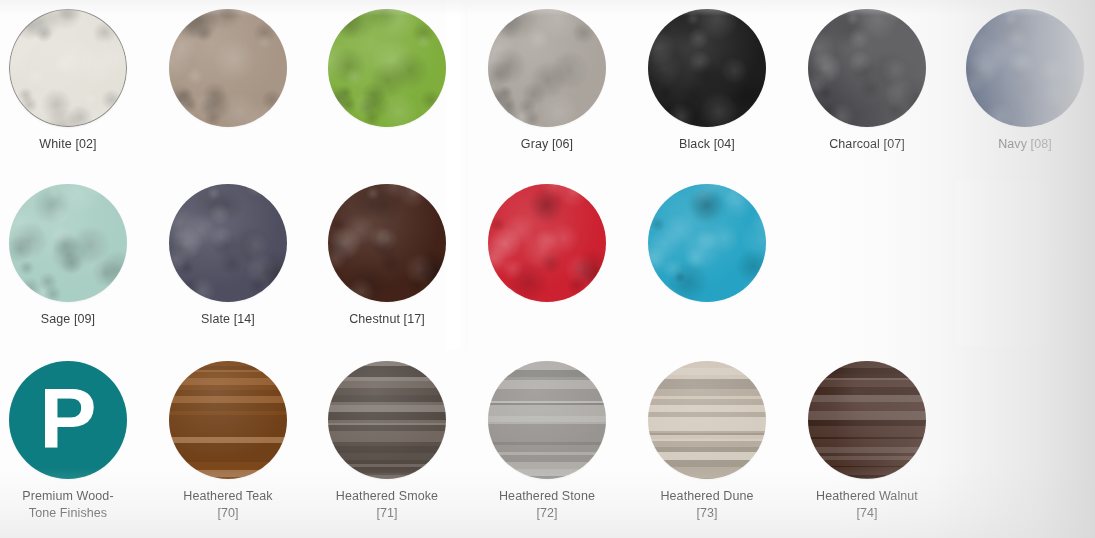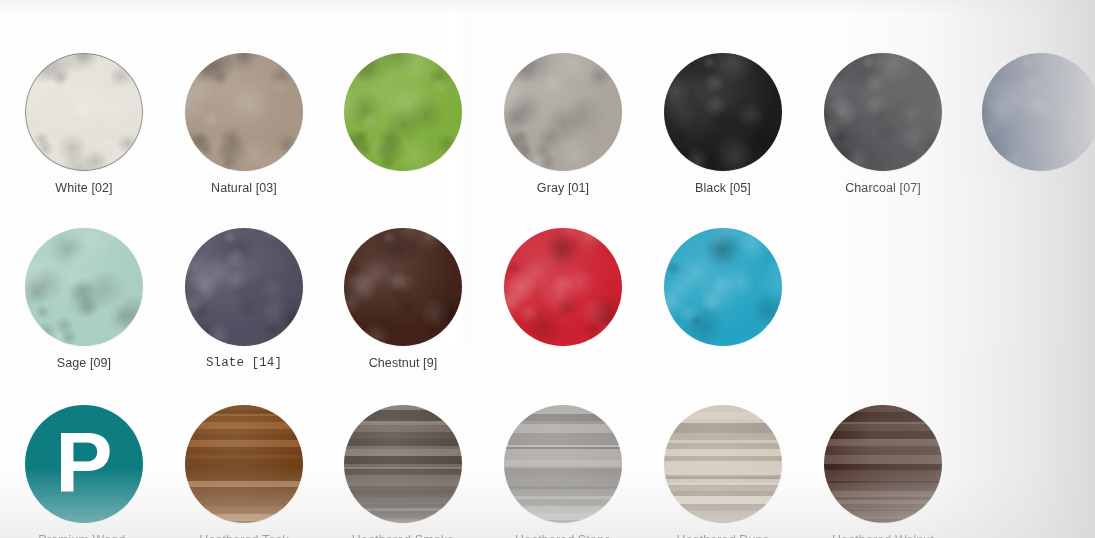--- a/index.html
+++ b/index.html
@@ -60,23 +60,22 @@
     position: absolute;
     left: 446px; top: 0;
     width: 22px; height: 350px;
     background: linear-gradient(to right, #ffffff 0%, #ffffff 55%, #fbfbfb 100%);
     pointer-events: none;
   }
 
   
   .swatch-row {
     position: absolute;
-    left: 16px;
+    left: 0;
     width: 1011px;
-    margin-top: 44px;
   }
   #row-1 { top: 0px;   height: 175px; }
   #row-2 { top: 175px; height: 175px; padding-left: 28px; }
   #row-3 { top: 352px; height: 186px; }
 
   .swatch {
     position: absolute;
     top: 0;
     width: 160px;
     text-align: center;
@@ -139,54 +138,53 @@
 
   <div id="page-seam"></div>
 
   <div class="swatch-row" id="row-1">
       <div class="swatch" style="left: -12px;">
         <div class="swatch-disc outlined" style="background: radial-gradient(12px at 47% 46%, rgba(255, 255, 255, 0.13) 0%, rgba(0, 0, 0, 0) 100%), radial-gradient(22px at 77% 47%, rgba(255, 255, 255, 0.13) 0%, rgba(0, 0, 0, 0) 100%), radial-gradient(13px at 60% 92%, rgba(0, 0, 0, 0.15) 0%, rgba(0, 0, 0, 0) 100%), radial-gradient(17px at 93% 40%, rgba(255, 255, 255, 0.13) 0%, rgba(0, 0, 0, 0) 100%), radial-gradient(19px at 45% 100%, rgba(0, 0, 0, 0.15) 0%, rgba(0, 0, 0, 0) 100%), radial-gradient(6px at 22% 27%, rgba(255, 255, 255, 0.13) 0%, rgba(0, 0, 0, 0) 100%), radial-gradient(7px at 69% 76%, rgba(255, 255, 255, 0.13) 0%, rgba(0, 0, 0, 0) 100%), radial-gradient(20px at 80% 97%, rgba(255, 255, 255, 0.13) 0%, rgba(0, 0, 0, 0) 100%), radial-gradient(18px at 28% 11%, rgba(0, 0, 0, 0.15) 0%, rgba(0, 0, 0, 0) 100%), radial-gradient(13px at 51% 0%, rgba(0, 0, 0, 0.15) 0%, rgba(0, 0, 0, 0) 100%), radial-gradient(8px at 14% 73%, rgba(0, 0, 0, 0.15) 0%, rgba(0, 0, 0, 0) 100%), radial-gradient(16px at 11% 31%, rgba(255, 255, 255, 0.13) 0%, rgba(0, 0, 0, 0) 100%), radial-gradient(9px at 30% 21%, rgba(0, 0, 0, 0.15) 0%, rgba(0, 0, 0, 0) 100%), radial-gradient(15px at 12% 93%, rgba(255, 255, 255, 0.13) 0%, rgba(0, 0, 0, 0) 100%), radial-gradient(8px at 81% 27%, rgba(255, 255, 255, 0.13) 0%, rgba(0, 0, 0, 0) 100%), radial-gradient(22px at 55% 43%, rgba(255, 255, 255, 0.13) 0%, rgba(0, 0, 0, 0) 100%), radial-gradient(16px at 40% 81%, rgba(0, 0, 0, 0.15) 0%, rgba(0, 0, 0, 0) 100%), radial-gradient(11px at 87% 77%, rgba(0, 0, 0, 0.15) 0%, rgba(0, 0, 0, 0) 100%), radial-gradient(19px at 47% 2%, rgba(0, 0, 0, 0.15) 0%, rgba(0, 0, 0, 0) 100%), radial-gradient(9px at 22% 57%, rgba(255, 255, 255, 0.13) 0%, rgba(0, 0, 0, 0) 100%), radial-gradient(13px at 31% 82%, rgba(255, 255, 255, 0.13) 0%, rgba(0, 0, 0, 0) 100%), radial-gradient(15px at 17% 14%, rgba(0, 0, 0, 0.15) 0%, rgba(0, 0, 0, 0) 100%), radial-gradient(9px at 17% 81%, rgba(0, 0, 0, 0.15) 0%, rgba(0, 0, 0, 0) 100%), radial-gradient(14px at 8% 82%, rgba(255, 255, 255, 0.13) 0%, rgba(0, 0, 0, 0) 100%), radial-gradient(12px at 81% 20%, rgba(0, 0, 0, 0.15) 0%, rgba(0, 0, 0, 0) 100%), radial-gradient(20px at 2% 44%, rgba(255, 255, 255, 0.13) 0%, rgba(0, 0, 0, 0) 100%), radial-gradient(circle at 36% 30%, rgba(255, 255, 255, 0.14) 0%, rgba(0, 0, 0, 0) 62%), linear-gradient(rgb(228, 225, 217), rgb(228, 225, 217));"></div>
         <div class="swatch-label">White [02]</div>
       </div>
       <div class="swatch" style="left: 148px;">
         <div class="swatch-disc" style="background: radial-gradient(20px at 80% 97%, rgba(255, 255, 255, 0.13) 0%, rgba(0, 0, 0, 0) 100%), radial-gradient(18px at 28% 11%, rgba(0, 0, 0, 0.15) 0%, rgba(0, 0, 0, 0) 100%), radial-gradient(13px at 51% 0%, rgba(0, 0, 0, 0.15) 0%, rgba(0, 0, 0, 0) 100%), radial-gradient(8px at 14% 73%, rgba(0, 0, 0, 0.15) 0%, rgba(0, 0, 0, 0) 100%), radial-gradient(16px at 11% 31%, rgba(255, 255, 255, 0.13) 0%, rgba(0, 0, 0, 0) 100%), radial-gradient(9px at 30% 21%, rgba(0, 0, 0, 0.15) 0%, rgba(0, 0, 0, 0) 100%), radial-gradient(15px at 12% 93%, rgba(255, 255, 255, 0.13) 0%, rgba(0, 0, 0, 0) 100%), radial-gradient(8px at 81% 27%, rgba(255, 255, 255, 0.13) 0%, rgba(0, 0, 0, 0) 100%), radial-gradient(22px at 55% 43%, rgba(255, 255, 255, 0.13) 0%, rgba(0, 0, 0, 0) 100%), radial-gradient(16px at 40% 81%, rgba(0, 0, 0, 0.15) 0%, rgba(0, 0, 0, 0) 100%), radial-gradient(11px at 87% 77%, rgba(0, 0, 0, 0.15) 0%, rgba(0, 0, 0, 0) 100%), radial-gradient(19px at 47% 2%, rgba(0, 0, 0, 0.15) 0%, rgba(0, 0, 0, 0) 100%), radial-gradient(9px at 22% 57%, rgba(255, 255, 255, 0.13) 0%, rgba(0, 0, 0, 0) 100%), radial-gradient(13px at 31% 82%, rgba(255, 255, 255, 0.13) 0%, rgba(0, 0, 0, 0) 100%), radial-gradient(15px at 17% 14%, rgba(0, 0, 0, 0.15) 0%, rgba(0, 0, 0, 0) 100%), radial-gradient(9px at 17% 81%, rgba(0, 0, 0, 0.15) 0%, rgba(0, 0, 0, 0) 100%), radial-gradient(14px at 8% 82%, rgba(255, 255, 255, 0.13) 0%, rgba(0, 0, 0, 0) 100%), radial-gradient(12px at 81% 20%, rgba(0, 0, 0, 0.15) 0%, rgba(0, 0, 0, 0) 100%), radial-gradient(20px at 2% 44%, rgba(255, 255, 255, 0.13) 0%, rgba(0, 0, 0, 0) 100%), radial-gradient(16px at 9% 77%, rgba(0, 0, 0, 0.15) 0%, rgba(0, 0, 0, 0) 100%), radial-gradient(10px at 8% 77%, rgba(0, 0, 0, 0.15) 0%, rgba(0, 0, 0, 0) 100%), radial-gradient(20px at 60% 87%, rgba(255, 255, 255, 0.13) 0%, rgba(0, 0, 0, 0) 100%), radial-gradient(22px at 24% 8%, rgba(0, 0, 0, 0.15) 0%, rgba(0, 0, 0, 0) 100%), radial-gradient(13px at 39% 72%, rgba(0, 0, 0, 0.15) 0%, rgba(0, 0, 0, 0) 100%), radial-gradient(10px at 33% 83%, rgba(0, 0, 0, 0.15) 0%, rgba(0, 0, 0, 0) 100%), radial-gradient(9px at 37% 93%, rgba(0, 0, 0, 0.15) 0%, rgba(0, 0, 0, 0) 100%), radial-gradient(circle at 36% 30%, rgba(255, 255, 255, 0.14) 0%, rgba(0, 0, 0, 0) 62%), linear-gradient(rgb(167, 149, 133), rgb(167, 149, 133));"></div>
-        <div class="swatch-label">Natural [03]</div>
       </div>
       <div class="swatch" style="left: 307px;">
         <div class="swatch-disc" style="background: radial-gradient(8px at 81% 27%, rgba(255, 255, 255, 0.13) 0%, rgba(0, 0, 0, 0) 100%), radial-gradient(22px at 55% 43%, rgba(255, 255, 255, 0.13) 0%, rgba(0, 0, 0, 0) 100%), radial-gradient(16px at 40% 81%, rgba(0, 0, 0, 0.15) 0%, rgba(0, 0, 0, 0) 100%), radial-gradient(11px at 87% 77%, rgba(0, 0, 0, 0.15) 0%, rgba(0, 0, 0, 0) 100%), radial-gradient(19px at 47% 2%, rgba(0, 0, 0, 0.15) 0%, rgba(0, 0, 0, 0) 100%), radial-gradient(9px at 22% 57%, rgba(255, 255, 255, 0.13) 0%, rgba(0, 0, 0, 0) 100%), radial-gradient(13px at 31% 82%, rgba(255, 255, 255, 0.13) 0%, rgba(0, 0, 0, 0) 100%), radial-gradient(15px at 17% 14%, rgba(0, 0, 0, 0.15) 0%, rgba(0, 0, 0, 0) 100%), radial-gradient(9px at 17% 81%, rgba(0, 0, 0, 0.15) 0%, rgba(0, 0, 0, 0) 100%), radial-gradient(14px at 8% 82%, rgba(255, 255, 255, 0.13) 0%, rgba(0, 0, 0, 0) 100%), radial-gradient(12px at 81% 20%, rgba(0, 0, 0, 0.15) 0%, rgba(0, 0, 0, 0) 100%), radial-gradient(20px at 2% 44%, rgba(255, 255, 255, 0.13) 0%, rgba(0, 0, 0, 0) 100%), radial-gradient(16px at 9% 77%, rgba(0, 0, 0, 0.15) 0%, rgba(0, 0, 0, 0) 100%), radial-gradient(10px at 8% 77%, rgba(0, 0, 0, 0.15) 0%, rgba(0, 0, 0, 0) 100%), radial-gradient(20px at 60% 87%, rgba(255, 255, 255, 0.13) 0%, rgba(0, 0, 0, 0) 100%), radial-gradient(22px at 24% 8%, rgba(0, 0, 0, 0.15) 0%, rgba(0, 0, 0, 0) 100%), radial-gradient(13px at 39% 72%, rgba(0, 0, 0, 0.15) 0%, rgba(0, 0, 0, 0) 100%), radial-gradient(10px at 33% 83%, rgba(0, 0, 0, 0.15) 0%, rgba(0, 0, 0, 0) 100%), radial-gradient(9px at 37% 93%, rgba(0, 0, 0, 0.15) 0%, rgba(0, 0, 0, 0) 100%), radial-gradient(19px at 51% 60%, rgba(0, 0, 0, 0.15) 0%, rgba(0, 0, 0, 0) 100%), radial-gradient(19px at 17% 48%, rgba(0, 0, 0, 0.15) 0%, rgba(0, 0, 0, 0) 100%), radial-gradient(15px at 3% 91%, rgba(0, 0, 0, 0.15) 0%, rgba(0, 0, 0, 0) 100%), radial-gradient(10px at 19% 2%, rgba(255, 255, 255, 0.13) 0%, rgba(0, 0, 0, 0) 100%), radial-gradient(22px at 59% 8%, rgba(255, 255, 255, 0.13) 0%, rgba(0, 0, 0, 0) 100%), radial-gradient(8px at 15% 71%, rgba(0, 0, 0, 0.15) 0%, rgba(0, 0, 0, 0) 100%), radial-gradient(20px at 69% 52%, rgba(0, 0, 0, 0.15) 0%, rgba(0, 0, 0, 0) 100%), radial-gradient(circle at 36% 30%, rgba(255, 255, 255, 0.14) 0%, rgba(0, 0, 0, 0) 62%), linear-gradient(rgb(127, 174, 61), rgb(127, 174, 61));"></div>
       </div>
       <div class="swatch" style="left: 467px;">
         <div class="swatch-disc" style="background: radial-gradient(15px at 17% 14%, rgba(0, 0, 0, 0.15) 0%, rgba(0, 0, 0, 0) 100%), radial-gradient(9px at 17% 81%, rgba(0, 0, 0, 0.15) 0%, rgba(0, 0, 0, 0) 100%), radial-gradient(14px at 8% 82%, rgba(255, 255, 255, 0.13) 0%, rgba(0, 0, 0, 0) 100%), radial-gradient(12px at 81% 20%, rgba(0, 0, 0, 0.15) 0%, rgba(0, 0, 0, 0) 100%), radial-gradient(20px at 2% 44%, rgba(255, 255, 255, 0.13) 0%, rgba(0, 0, 0, 0) 100%), radial-gradient(16px at 9% 77%, rgba(0, 0, 0, 0.15) 0%, rgba(0, 0, 0, 0) 100%), radial-gradient(10px at 8% 77%, rgba(0, 0, 0, 0.15) 0%, rgba(0, 0, 0, 0) 100%), radial-gradient(20px at 60% 87%, rgba(255, 255, 255, 0.13) 0%, rgba(0, 0, 0, 0) 100%), radial-gradient(22px at 24% 8%, rgba(0, 0, 0, 0.15) 0%, rgba(0, 0, 0, 0) 100%), radial-gradient(13px at 39% 72%, rgba(0, 0, 0, 0.15) 0%, rgba(0, 0, 0, 0) 100%), radial-gradient(10px at 33% 83%, rgba(0, 0, 0, 0.15) 0%, rgba(0, 0, 0, 0) 100%), radial-gradient(9px at 37% 93%, rgba(0, 0, 0, 0.15) 0%, rgba(0, 0, 0, 0) 100%), radial-gradient(19px at 51% 60%, rgba(0, 0, 0, 0.15) 0%, rgba(0, 0, 0, 0) 100%), radial-gradient(19px at 17% 48%, rgba(0, 0, 0, 0.15) 0%, rgba(0, 0, 0, 0) 100%), radial-gradient(15px at 3% 91%, rgba(0, 0, 0, 0.15) 0%, rgba(0, 0, 0, 0) 100%), radial-gradient(10px at 19% 2%, rgba(255, 255, 255, 0.13) 0%, rgba(0, 0, 0, 0) 100%), radial-gradient(22px at 59% 8%, rgba(255, 255, 255, 0.13) 0%, rgba(0, 0, 0, 0) 100%), radial-gradient(8px at 15% 71%, rgba(0, 0, 0, 0.15) 0%, rgba(0, 0, 0, 0) 100%), radial-gradient(20px at 69% 52%, rgba(0, 0, 0, 0.15) 0%, rgba(0, 0, 0, 0) 100%), radial-gradient(12px at 18% 89%, rgba(0, 0, 0, 0.15) 0%, rgba(0, 0, 0, 0) 100%), radial-gradient(16px at 4% 95%, rgba(255, 255, 255, 0.13) 0%, rgba(0, 0, 0, 0) 100%), radial-gradient(14px at 73% 52%, rgba(255, 255, 255, 0.13) 0%, rgba(0, 0, 0, 0) 100%), radial-gradient(11px at 43% 25%, rgba(255, 255, 255, 0.13) 0%, rgba(0, 0, 0, 0) 100%), radial-gradient(18px at 9% 33%, rgba(255, 255, 255, 0.13) 0%, rgba(0, 0, 0, 0) 100%), radial-gradient(14px at 28% 91%, rgba(255, 255, 255, 0.13) 0%, rgba(0, 0, 0, 0) 100%), radial-gradient(14px at 9% 55%, rgba(0, 0, 0, 0.15) 0%, rgba(0, 0, 0, 0) 100%), radial-gradient(circle at 36% 30%, rgba(255, 255, 255, 0.14) 0%, rgba(0, 0, 0, 0) 62%), linear-gradient(rgb(170, 164, 157), rgb(170, 164, 157));"></div>
-        <div class="swatch-label">Gray [01]</div>
+        <div class="swatch-label">Gray [06]</div>
       </div>
       <div class="swatch" style="left: 627px;">
         <div class="swatch-disc" style="background: radial-gradient(20px at 60% 87%, rgba(255, 255, 255, 0.13) 0%, rgba(0, 0, 0, 0) 100%), radial-gradient(22px at 24% 8%, rgba(0, 0, 0, 0.15) 0%, rgba(0, 0, 0, 0) 100%), radial-gradient(13px at 39% 72%, rgba(0, 0, 0, 0.15) 0%, rgba(0, 0, 0, 0) 100%), radial-gradient(10px at 33% 83%, rgba(0, 0, 0, 0.15) 0%, rgba(0, 0, 0, 0) 100%), radial-gradient(9px at 37% 93%, rgba(0, 0, 0, 0.15) 0%, rgba(0, 0, 0, 0) 100%), radial-gradient(19px at 51% 60%, rgba(0, 0, 0, 0.15) 0%, rgba(0, 0, 0, 0) 100%), radial-gradient(19px at 17% 48%, rgba(0, 0, 0, 0.15) 0%, rgba(0, 0, 0, 0) 100%), radial-gradient(15px at 3% 91%, rgba(0, 0, 0, 0.15) 0%, rgba(0, 0, 0, 0) 100%), radial-gradient(10px at 19% 2%, rgba(255, 255, 255, 0.13) 0%, rgba(0, 0, 0, 0) 100%), radial-gradient(22px at 59% 8%, rgba(255, 255, 255, 0.13) 0%, rgba(0, 0, 0, 0) 100%), radial-gradient(8px at 15% 71%, rgba(0, 0, 0, 0.15) 0%, rgba(0, 0, 0, 0) 100%), radial-gradient(20px at 69% 52%, rgba(0, 0, 0, 0.15) 0%, rgba(0, 0, 0, 0) 100%), radial-gradient(12px at 18% 89%, rgba(0, 0, 0, 0.15) 0%, rgba(0, 0, 0, 0) 100%), radial-gradient(16px at 4% 95%, rgba(255, 255, 255, 0.13) 0%, rgba(0, 0, 0, 0) 100%), radial-gradient(14px at 73% 52%, rgba(255, 255, 255, 0.13) 0%, rgba(0, 0, 0, 0) 100%), radial-gradient(11px at 43% 25%, rgba(255, 255, 255, 0.13) 0%, rgba(0, 0, 0, 0) 100%), radial-gradient(18px at 9% 33%, rgba(255, 255, 255, 0.13) 0%, rgba(0, 0, 0, 0) 100%), radial-gradient(14px at 28% 91%, rgba(255, 255, 255, 0.13) 0%, rgba(0, 0, 0, 0) 100%), radial-gradient(14px at 9% 55%, rgba(0, 0, 0, 0.15) 0%, rgba(0, 0, 0, 0) 100%), radial-gradient(7px at 38% 8%, rgba(255, 255, 255, 0.13) 0%, rgba(0, 0, 0, 0) 100%), radial-gradient(14px at 48% 52%, rgba(0, 0, 0, 0.15) 0%, rgba(0, 0, 0, 0) 100%), radial-gradient(19px at 36% 18%, rgba(0, 0, 0, 0.15) 0%, rgba(0, 0, 0, 0) 100%), radial-gradient(12px at 44% 45%, rgba(255, 255, 255, 0.13) 0%, rgba(0, 0, 0, 0) 100%), radial-gradient(20px at 93% 73%, rgba(0, 0, 0, 0.15) 0%, rgba(0, 0, 0, 0) 100%), radial-gradient(15px at 82% 75%, rgba(0, 0, 0, 0.15) 0%, rgba(0, 0, 0, 0) 100%), radial-gradient(18px at 14% 50%, rgba(255, 255, 255, 0.13) 0%, rgba(0, 0, 0, 0) 100%), radial-gradient(circle at 36% 30%, rgba(255, 255, 255, 0.14) 0%, rgba(0, 0, 0, 0) 62%), linear-gradient(rgb(29, 29, 30), rgb(29, 29, 30));"></div>
-        <div class="swatch-label">Black [05]</div>
+        <div class="swatch-label">Black [04]</div>
       </div>
       <div class="swatch" style="left: 787px;">
         <div class="swatch-disc" style="background: radial-gradient(15px at 3% 91%, rgba(0, 0, 0, 0.15) 0%, rgba(0, 0, 0, 0) 100%), radial-gradient(10px at 19% 2%, rgba(255, 255, 255, 0.13) 0%, rgba(0, 0, 0, 0) 100%), radial-gradient(22px at 59% 8%, rgba(255, 255, 255, 0.13) 0%, rgba(0, 0, 0, 0) 100%), radial-gradient(8px at 15% 71%, rgba(0, 0, 0, 0.15) 0%, rgba(0, 0, 0, 0) 100%), radial-gradient(20px at 69% 52%, rgba(0, 0, 0, 0.15) 0%, rgba(0, 0, 0, 0) 100%), radial-gradient(12px at 18% 89%, rgba(0, 0, 0, 0.15) 0%, rgba(0, 0, 0, 0) 100%), radial-gradient(16px at 4% 95%, rgba(255, 255, 255, 0.13) 0%, rgba(0, 0, 0, 0) 100%), radial-gradient(14px at 73% 52%, rgba(255, 255, 255, 0.13) 0%, rgba(0, 0, 0, 0) 100%), radial-gradient(11px at 43% 25%, rgba(255, 255, 255, 0.13) 0%, rgba(0, 0, 0, 0) 100%), radial-gradient(18px at 9% 33%, rgba(255, 255, 255, 0.13) 0%, rgba(0, 0, 0, 0) 100%), radial-gradient(14px at 28% 91%, rgba(255, 255, 255, 0.13) 0%, rgba(0, 0, 0, 0) 100%), radial-gradient(14px at 9% 55%, rgba(0, 0, 0, 0.15) 0%, rgba(0, 0, 0, 0) 100%), radial-gradient(7px at 38% 8%, rgba(255, 255, 255, 0.13) 0%, rgba(0, 0, 0, 0) 100%), radial-gradient(14px at 48% 52%, rgba(0, 0, 0, 0.15) 0%, rgba(0, 0, 0, 0) 100%), radial-gradient(19px at 36% 18%, rgba(0, 0, 0, 0.15) 0%, rgba(0, 0, 0, 0) 100%), radial-gradient(12px at 44% 45%, rgba(255, 255, 255, 0.13) 0%, rgba(0, 0, 0, 0) 100%), radial-gradient(20px at 93% 73%, rgba(0, 0, 0, 0.15) 0%, rgba(0, 0, 0, 0) 100%), radial-gradient(15px at 82% 75%, rgba(0, 0, 0, 0.15) 0%, rgba(0, 0, 0, 0) 100%), radial-gradient(18px at 14% 50%, rgba(255, 255, 255, 0.13) 0%, rgba(0, 0, 0, 0) 100%), radial-gradient(12px at 53% 67%, rgba(0, 0, 0, 0.15) 0%, rgba(0, 0, 0, 0) 100%), radial-gradient(11px at 74% 2%, rgba(255, 255, 255, 0.13) 0%, rgba(0, 0, 0, 0) 100%), radial-gradient(16px at 78% 72%, rgba(255, 255, 255, 0.13) 0%, rgba(0, 0, 0, 0) 100%), radial-gradient(10px at 75% 86%, rgba(0, 0, 0, 0.15) 0%, rgba(0, 0, 0, 0) 100%), radial-gradient(13px at 93% 80%, rgba(0, 0, 0, 0.15) 0%, rgba(0, 0, 0, 0) 100%), radial-gradient(16px at 15% 50%, rgba(255, 255, 255, 0.13) 0%, rgba(0, 0, 0, 0) 100%), radial-gradient(12px at 6% 63%, rgba(255, 255, 255, 0.13) 0%, rgba(0, 0, 0, 0) 100%), radial-gradient(circle at 36% 30%, rgba(255, 255, 255, 0.14) 0%, rgba(0, 0, 0, 0) 62%), linear-gradient(rgb(70, 70, 74), rgb(70, 70, 74));"></div>
         <div class="swatch-label">Charcoal [07]</div>
       </div>
       <div class="swatch" style="left: 945px;">
         <div class="swatch-disc" style="background: radial-gradient(14px at 73% 52%, rgba(255, 255, 255, 0.13) 0%, rgba(0, 0, 0, 0) 100%), radial-gradient(11px at 43% 25%, rgba(255, 255, 255, 0.13) 0%, rgba(0, 0, 0, 0) 100%), radial-gradient(18px at 9% 33%, rgba(255, 255, 255, 0.13) 0%, rgba(0, 0, 0, 0) 100%), radial-gradient(14px at 28% 91%, rgba(255, 255, 255, 0.13) 0%, rgba(0, 0, 0, 0) 100%), radial-gradient(14px at 9% 55%, rgba(0, 0, 0, 0.15) 0%, rgba(0, 0, 0, 0) 100%), radial-gradient(7px at 38% 8%, rgba(255, 255, 255, 0.13) 0%, rgba(0, 0, 0, 0) 100%), radial-gradient(14px at 48% 52%, rgba(0, 0, 0, 0.15) 0%, rgba(0, 0, 0, 0) 100%), radial-gradient(19px at 36% 18%, rgba(0, 0, 0, 0.15) 0%, rgba(0, 0, 0, 0) 100%), radial-gradient(12px at 44% 45%, rgba(255, 255, 255, 0.13) 0%, rgba(0, 0, 0, 0) 100%), radial-gradient(20px at 93% 73%, rgba(0, 0, 0, 0.15) 0%, rgba(0, 0, 0, 0) 100%), radial-gradient(15px at 82% 75%, rgba(0, 0, 0, 0.15) 0%, rgba(0, 0, 0, 0) 100%), radial-gradient(18px at 14% 50%, rgba(255, 255, 255, 0.13) 0%, rgba(0, 0, 0, 0) 100%), radial-gradient(12px at 53% 67%, rgba(0, 0, 0, 0.15) 0%, rgba(0, 0, 0, 0) 100%), radial-gradient(11px at 74% 2%, rgba(255, 255, 255, 0.13) 0%, rgba(0, 0, 0, 0) 100%), radial-gradient(16px at 78% 72%, rgba(255, 255, 255, 0.13) 0%, rgba(0, 0, 0, 0) 100%), radial-gradient(10px at 75% 86%, rgba(0, 0, 0, 0.15) 0%, rgba(0, 0, 0, 0) 100%), radial-gradient(13px at 93% 80%, rgba(0, 0, 0, 0.15) 0%, rgba(0, 0, 0, 0) 100%), radial-gradient(16px at 15% 50%, rgba(255, 255, 255, 0.13) 0%, rgba(0, 0, 0, 0) 100%), radial-gradient(12px at 6% 63%, rgba(255, 255, 255, 0.13) 0%, rgba(0, 0, 0, 0) 100%), radial-gradient(17px at 49% 18%, rgba(0, 0, 0, 0.15) 0%, rgba(0, 0, 0, 0) 100%), radial-gradient(17px at 26% 39%, rgba(255, 255, 255, 0.13) 0%, rgba(0, 0, 0, 0) 100%), radial-gradient(14px at 93% 97%, rgba(0, 0, 0, 0.15) 0%, rgba(0, 0, 0, 0) 100%), radial-gradient(8px at 8% 34%, rgba(0, 0, 0, 0.15) 0%, rgba(0, 0, 0, 0) 100%), radial-gradient(12px at 17% 97%, rgba(255, 255, 255, 0.13) 0%, rgba(0, 0, 0, 0) 100%), radial-gradient(12px at 50% 47%, rgba(255, 255, 255, 0.13) 0%, rgba(0, 0, 0, 0) 100%), radial-gradient(18px at 89% 70%, rgba(0, 0, 0, 0.15) 0%, rgba(0, 0, 0, 0) 100%), radial-gradient(circle at 36% 30%, rgba(255, 255, 255, 0.14) 0%, rgba(0, 0, 0, 0) 62%), linear-gradient(rgb(39, 56, 91), rgb(39, 56, 91));"></div>
         <div class="swatch-label">Navy [08]</div>
       </div>
     </div>
   <div class="swatch-row" id="row-2">
       <div class="swatch" style="left: -12px;">
         <div class="swatch-disc" style="background: radial-gradient(10px at 33% 83%, rgba(0, 0, 0, 0.15) 0%, rgba(0, 0, 0, 0) 100%), radial-gradient(9px at 37% 93%, rgba(0, 0, 0, 0.15) 0%, rgba(0, 0, 0, 0) 100%), radial-gradient(19px at 51% 60%, rgba(0, 0, 0, 0.15) 0%, rgba(0, 0, 0, 0) 100%), radial-gradient(19px at 17% 48%, rgba(0, 0, 0, 0.15) 0%, rgba(0, 0, 0, 0) 100%), radial-gradient(15px at 3% 91%, rgba(0, 0, 0, 0.15) 0%, rgba(0, 0, 0, 0) 100%), radial-gradient(10px at 19% 2%, rgba(255, 255, 255, 0.13) 0%, rgba(0, 0, 0, 0) 100%), radial-gradient(22px at 59% 8%, rgba(255, 255, 255, 0.13) 0%, rgba(0, 0, 0, 0) 100%), radial-gradient(8px at 15% 71%, rgba(0, 0, 0, 0.15) 0%, rgba(0, 0, 0, 0) 100%), radial-gradient(20px at 69% 52%, rgba(0, 0, 0, 0.15) 0%, rgba(0, 0, 0, 0) 100%), radial-gradient(12px at 18% 89%, rgba(0, 0, 0, 0.15) 0%, rgba(0, 0, 0, 0) 100%), radial-gradient(16px at 4% 95%, rgba(255, 255, 255, 0.13) 0%, rgba(0, 0, 0, 0) 100%), radial-gradient(14px at 73% 52%, rgba(255, 255, 255, 0.13) 0%, rgba(0, 0, 0, 0) 100%), radial-gradient(11px at 43% 25%, rgba(255, 255, 255, 0.13) 0%, rgba(0, 0, 0, 0) 100%), radial-gradient(18px at 9% 33%, rgba(255, 255, 255, 0.13) 0%, rgba(0, 0, 0, 0) 100%), radial-gradient(14px at 28% 91%, rgba(255, 255, 255, 0.13) 0%, rgba(0, 0, 0, 0) 100%), radial-gradient(14px at 9% 55%, rgba(0, 0, 0, 0.15) 0%, rgba(0, 0, 0, 0) 100%), radial-gradient(7px at 38% 8%, rgba(255, 255, 255, 0.13) 0%, rgba(0, 0, 0, 0) 100%), radial-gradient(14px at 48% 52%, rgba(0, 0, 0, 0.15) 0%, rgba(0, 0, 0, 0) 100%), radial-gradient(19px at 36% 18%, rgba(0, 0, 0, 0.15) 0%, rgba(0, 0, 0, 0) 100%), radial-gradient(12px at 44% 45%, rgba(255, 255, 255, 0.13) 0%, rgba(0, 0, 0, 0) 100%), radial-gradient(20px at 93% 73%, rgba(0, 0, 0, 0.15) 0%, rgba(0, 0, 0, 0) 100%), radial-gradient(15px at 82% 75%, rgba(0, 0, 0, 0.15) 0%, rgba(0, 0, 0, 0) 100%), radial-gradient(18px at 14% 50%, rgba(255, 255, 255, 0.13) 0%, rgba(0, 0, 0, 0) 100%), radial-gradient(12px at 53% 67%, rgba(0, 0, 0, 0.15) 0%, rgba(0, 0, 0, 0) 100%), radial-gradient(11px at 74% 2%, rgba(255, 255, 255, 0.13) 0%, rgba(0, 0, 0, 0) 100%), radial-gradient(16px at 78% 72%, rgba(255, 255, 255, 0.13) 0%, rgba(0, 0, 0, 0) 100%), radial-gradient(circle at 36% 30%, rgba(255, 255, 255, 0.14) 0%, rgba(0, 0, 0, 0) 62%), linear-gradient(rgb(169, 206, 195), rgb(169, 206, 195));"></div>
         <div class="swatch-label">Sage [09]</div>
       </div>
-      <div class="swatch" style="left: 148px; font-family: Liberation Mono, monospace;">
+      <div class="swatch" style="left: 148px;">
         <div class="swatch-disc" style="background: radial-gradient(8px at 15% 71%, rgba(0, 0, 0, 0.15) 0%, rgba(0, 0, 0, 0) 100%), radial-gradient(20px at 69% 52%, rgba(0, 0, 0, 0.15) 0%, rgba(0, 0, 0, 0) 100%), radial-gradient(12px at 18% 89%, rgba(0, 0, 0, 0.15) 0%, rgba(0, 0, 0, 0) 100%), radial-gradient(16px at 4% 95%, rgba(255, 255, 255, 0.13) 0%, rgba(0, 0, 0, 0) 100%), radial-gradient(14px at 73% 52%, rgba(255, 255, 255, 0.13) 0%, rgba(0, 0, 0, 0) 100%), radial-gradient(11px at 43% 25%, rgba(255, 255, 255, 0.13) 0%, rgba(0, 0, 0, 0) 100%), radial-gradient(18px at 9% 33%, rgba(255, 255, 255, 0.13) 0%, rgba(0, 0, 0, 0) 100%), radial-gradient(14px at 28% 91%, rgba(255, 255, 255, 0.13) 0%, rgba(0, 0, 0, 0) 100%), radial-gradient(14px at 9% 55%, rgba(0, 0, 0, 0.15) 0%, rgba(0, 0, 0, 0) 100%), radial-gradient(7px at 38% 8%, rgba(255, 255, 255, 0.13) 0%, rgba(0, 0, 0, 0) 100%), radial-gradient(14px at 48% 52%, rgba(0, 0, 0, 0.15) 0%, rgba(0, 0, 0, 0) 100%), radial-gradient(19px at 36% 18%, rgba(0, 0, 0, 0.15) 0%, rgba(0, 0, 0, 0) 100%), radial-gradient(12px at 44% 45%, rgba(255, 255, 255, 0.13) 0%, rgba(0, 0, 0, 0) 100%), radial-gradient(20px at 93% 73%, rgba(0, 0, 0, 0.15) 0%, rgba(0, 0, 0, 0) 100%), radial-gradient(15px at 82% 75%, rgba(0, 0, 0, 0.15) 0%, rgba(0, 0, 0, 0) 100%), radial-gradient(18px at 14% 50%, rgba(255, 255, 255, 0.13) 0%, rgba(0, 0, 0, 0) 100%), radial-gradient(12px at 53% 67%, rgba(0, 0, 0, 0.15) 0%, rgba(0, 0, 0, 0) 100%), radial-gradient(11px at 74% 2%, rgba(255, 255, 255, 0.13) 0%, rgba(0, 0, 0, 0) 100%), radial-gradient(16px at 78% 72%, rgba(255, 255, 255, 0.13) 0%, rgba(0, 0, 0, 0) 100%), radial-gradient(10px at 75% 86%, rgba(0, 0, 0, 0.15) 0%, rgba(0, 0, 0, 0) 100%), radial-gradient(13px at 93% 80%, rgba(0, 0, 0, 0.15) 0%, rgba(0, 0, 0, 0) 100%), radial-gradient(16px at 15% 50%, rgba(255, 255, 255, 0.13) 0%, rgba(0, 0, 0, 0) 100%), radial-gradient(12px at 6% 63%, rgba(255, 255, 255, 0.13) 0%, rgba(0, 0, 0, 0) 100%), radial-gradient(17px at 49% 18%, rgba(0, 0, 0, 0.15) 0%, rgba(0, 0, 0, 0) 100%), radial-gradient(17px at 26% 39%, rgba(255, 255, 255, 0.13) 0%, rgba(0, 0, 0, 0) 100%), radial-gradient(14px at 93% 97%, rgba(0, 0, 0, 0.15) 0%, rgba(0, 0, 0, 0) 100%), radial-gradient(circle at 36% 30%, rgba(255, 255, 255, 0.14) 0%, rgba(0, 0, 0, 0) 62%), linear-gradient(rgb(78, 78, 96), rgb(78, 78, 96));"></div>
         <div class="swatch-label">Slate [14]</div>
       </div>
       <div class="swatch" style="left: 307px;">
         <div class="swatch-disc" style="background: radial-gradient(14px at 28% 91%, rgba(255, 255, 255, 0.13) 0%, rgba(0, 0, 0, 0) 100%), radial-gradient(14px at 9% 55%, rgba(0, 0, 0, 0.15) 0%, rgba(0, 0, 0, 0) 100%), radial-gradient(7px at 38% 8%, rgba(255, 255, 255, 0.13) 0%, rgba(0, 0, 0, 0) 100%), radial-gradient(14px at 48% 52%, rgba(0, 0, 0, 0.15) 0%, rgba(0, 0, 0, 0) 100%), radial-gradient(19px at 36% 18%, rgba(0, 0, 0, 0.15) 0%, rgba(0, 0, 0, 0) 100%), radial-gradient(12px at 44% 45%, rgba(255, 255, 255, 0.13) 0%, rgba(0, 0, 0, 0) 100%), radial-gradient(20px at 93% 73%, rgba(0, 0, 0, 0.15) 0%, rgba(0, 0, 0, 0) 100%), radial-gradient(15px at 82% 75%, rgba(0, 0, 0, 0.15) 0%, rgba(0, 0, 0, 0) 100%), radial-gradient(18px at 14% 50%, rgba(255, 255, 255, 0.13) 0%, rgba(0, 0, 0, 0) 100%), radial-gradient(12px at 53% 67%, rgba(0, 0, 0, 0.15) 0%, rgba(0, 0, 0, 0) 100%), radial-gradient(11px at 74% 2%, rgba(255, 255, 255, 0.13) 0%, rgba(0, 0, 0, 0) 100%), radial-gradient(16px at 78% 72%, rgba(255, 255, 255, 0.13) 0%, rgba(0, 0, 0, 0) 100%), radial-gradient(10px at 75% 86%, rgba(0, 0, 0, 0.15) 0%, rgba(0, 0, 0, 0) 100%), radial-gradient(13px at 93% 80%, rgba(0, 0, 0, 0.15) 0%, rgba(0, 0, 0, 0) 100%), radial-gradient(16px at 15% 50%, rgba(255, 255, 255, 0.13) 0%, rgba(0, 0, 0, 0) 100%), radial-gradient(12px at 6% 63%, rgba(255, 255, 255, 0.13) 0%, rgba(0, 0, 0, 0) 100%), radial-gradient(17px at 49% 18%, rgba(0, 0, 0, 0.15) 0%, rgba(0, 0, 0, 0) 100%), radial-gradient(17px at 26% 39%, rgba(255, 255, 255, 0.13) 0%, rgba(0, 0, 0, 0) 100%), radial-gradient(14px at 93% 97%, rgba(0, 0, 0, 0.15) 0%, rgba(0, 0, 0, 0) 100%), radial-gradient(8px at 8% 34%, rgba(0, 0, 0, 0.15) 0%, rgba(0, 0, 0, 0) 100%), radial-gradient(12px at 17% 97%, rgba(255, 255, 255, 0.13) 0%, rgba(0, 0, 0, 0) 100%), radial-gradient(12px at 50% 47%, rgba(255, 255, 255, 0.13) 0%, rgba(0, 0, 0, 0) 100%), radial-gradient(18px at 89% 70%, rgba(0, 0, 0, 0.15) 0%, rgba(0, 0, 0, 0) 100%), radial-gradient(21px at 34% 83%, rgba(0, 0, 0, 0.15) 0%, rgba(0, 0, 0, 0) 100%), radial-gradient(15px at 57% 0%, rgba(255, 255, 255, 0.13) 0%, rgba(0, 0, 0, 0) 100%), radial-gradient(15px at 72% 8%, rgba(255, 255, 255, 0.13) 0%, rgba(0, 0, 0, 0) 100%), radial-gradient(circle at 36% 30%, rgba(255, 255, 255, 0.14) 0%, rgba(0, 0, 0, 0) 62%), linear-gradient(rgb(67, 35, 25), rgb(67, 35, 25));"></div>
-        <div class="swatch-label">Chestnut [9]</div>
+        <div class="swatch-label">Chestnut [17]</div>
       </div>
       <div class="swatch" style="left: 467px;">
         <div class="swatch-disc" style="background: radial-gradient(15px at 82% 75%, rgba(0, 0, 0, 0.15) 0%, rgba(0, 0, 0, 0) 100%), radial-gradient(18px at 14% 50%, rgba(255, 255, 255, 0.13) 0%, rgba(0, 0, 0, 0) 100%), radial-gradient(12px at 53% 67%, rgba(0, 0, 0, 0.15) 0%, rgba(0, 0, 0, 0) 100%), radial-gradient(11px at 74% 2%, rgba(255, 255, 255, 0.13) 0%, rgba(0, 0, 0, 0) 100%), radial-gradient(16px at 78% 72%, rgba(255, 255, 255, 0.13) 0%, rgba(0, 0, 0, 0) 100%), radial-gradient(10px at 75% 86%, rgba(0, 0, 0, 0.15) 0%, rgba(0, 0, 0, 0) 100%), radial-gradient(13px at 93% 80%, rgba(0, 0, 0, 0.15) 0%, rgba(0, 0, 0, 0) 100%), radial-gradient(16px at 15% 50%, rgba(255, 255, 255, 0.13) 0%, rgba(0, 0, 0, 0) 100%), radial-gradient(12px at 6% 63%, rgba(255, 255, 255, 0.13) 0%, rgba(0, 0, 0, 0) 100%), radial-gradient(17px at 49% 18%, rgba(0, 0, 0, 0.15) 0%, rgba(0, 0, 0, 0) 100%), radial-gradient(17px at 26% 39%, rgba(255, 255, 255, 0.13) 0%, rgba(0, 0, 0, 0) 100%), radial-gradient(14px at 93% 97%, rgba(0, 0, 0, 0.15) 0%, rgba(0, 0, 0, 0) 100%), radial-gradient(8px at 8% 34%, rgba(0, 0, 0, 0.15) 0%, rgba(0, 0, 0, 0) 100%), radial-gradient(12px at 17% 97%, rgba(255, 255, 255, 0.13) 0%, rgba(0, 0, 0, 0) 100%), radial-gradient(12px at 50% 47%, rgba(255, 255, 255, 0.13) 0%, rgba(0, 0, 0, 0) 100%), radial-gradient(18px at 89% 70%, rgba(0, 0, 0, 0.15) 0%, rgba(0, 0, 0, 0) 100%), radial-gradient(21px at 34% 83%, rgba(0, 0, 0, 0.15) 0%, rgba(0, 0, 0, 0) 100%), radial-gradient(15px at 57% 0%, rgba(255, 255, 255, 0.13) 0%, rgba(0, 0, 0, 0) 100%), radial-gradient(15px at 72% 8%, rgba(255, 255, 255, 0.13) 0%, rgba(0, 0, 0, 0) 100%), radial-gradient(18px at 95% 91%, rgba(255, 255, 255, 0.13) 0%, rgba(0, 0, 0, 0) 100%), radial-gradient(11px at 21% 72%, rgba(255, 255, 255, 0.13) 0%, rgba(0, 0, 0, 0) 100%), radial-gradient(16px at 64% 46%, rgba(255, 255, 255, 0.13) 0%, rgba(0, 0, 0, 0) 100%), radial-gradient(7px at 5% 14%, rgba(0, 0, 0, 0.15) 0%, rgba(0, 0, 0, 0) 100%), radial-gradient(22px at 3% 61%, rgba(255, 255, 255, 0.13) 0%, rgba(0, 0, 0, 0) 100%), radial-gradient(21px at 50% 18%, rgba(0, 0, 0, 0.15) 0%, rgba(0, 0, 0, 0) 100%), radial-gradient(20px at 46% 56%, rgba(255, 255, 255, 0.13) 0%, rgba(0, 0, 0, 0) 100%), radial-gradient(circle at 36% 30%, rgba(255, 255, 255, 0.14) 0%, rgba(0, 0, 0, 0) 62%), linear-gradient(rgb(204, 33, 48), rgb(204, 33, 48));"></div>
       </div>
       <div class="swatch" style="left: 627px;">
         <div class="swatch-disc" style="background: radial-gradient(16px at 15% 50%, rgba(255, 255, 255, 0.13) 0%, rgba(0, 0, 0, 0) 100%), radial-gradient(12px at 6% 63%, rgba(255, 255, 255, 0.13) 0%, rgba(0, 0, 0, 0) 100%), radial-gradient(17px at 49% 18%, rgba(0, 0, 0, 0.15) 0%, rgba(0, 0, 0, 0) 100%), radial-gradient(17px at 26% 39%, rgba(255, 255, 255, 0.13) 0%, rgba(0, 0, 0, 0) 100%), radial-gradient(14px at 93% 97%, rgba(0, 0, 0, 0.15) 0%, rgba(0, 0, 0, 0) 100%), radial-gradient(8px at 8% 34%, rgba(0, 0, 0, 0.15) 0%, rgba(0, 0, 0, 0) 100%), radial-gradient(12px at 17% 97%, rgba(255, 255, 255, 0.13) 0%, rgba(0, 0, 0, 0) 100%), radial-gradient(12px at 50% 47%, rgba(255, 255, 255, 0.13) 0%, rgba(0, 0, 0, 0) 100%), radial-gradient(18px at 89% 70%, rgba(0, 0, 0, 0.15) 0%, rgba(0, 0, 0, 0) 100%), radial-gradient(21px at 34% 83%, rgba(0, 0, 0, 0.15) 0%, rgba(0, 0, 0, 0) 100%), radial-gradient(15px at 57% 0%, rgba(255, 255, 255, 0.13) 0%, rgba(0, 0, 0, 0) 100%), radial-gradient(15px at 72% 8%, rgba(255, 255, 255, 0.13) 0%, rgba(0, 0, 0, 0) 100%), radial-gradient(18px at 95% 91%, rgba(255, 255, 255, 0.13) 0%, rgba(0, 0, 0, 0) 100%), radial-gradient(11px at 21% 72%, rgba(255, 255, 255, 0.13) 0%, rgba(0, 0, 0, 0) 100%), radial-gradient(16px at 64% 46%, rgba(255, 255, 255, 0.13) 0%, rgba(0, 0, 0, 0) 100%), radial-gradient(7px at 5% 14%, rgba(0, 0, 0, 0.15) 0%, rgba(0, 0, 0, 0) 100%), radial-gradient(22px at 3% 61%, rgba(255, 255, 255, 0.13) 0%, rgba(0, 0, 0, 0) 100%), radial-gradient(21px at 50% 18%, rgba(0, 0, 0, 0.15) 0%, rgba(0, 0, 0, 0) 100%), radial-gradient(20px at 46% 56%, rgba(255, 255, 255, 0.13) 0%, rgba(0, 0, 0, 0) 100%), radial-gradient(12px at 47% 9%, rgba(255, 255, 255, 0.13) 0%, rgba(0, 0, 0, 0) 100%), radial-gradient(9px at 92% 97%, rgba(255, 255, 255, 0.13) 0%, rgba(0, 0, 0, 0) 100%), radial-gradient(11px at 40% 63%, rgba(255, 255, 255, 0.13) 0%, rgba(0, 0, 0, 0) 100%), radial-gradient(16px at 100% 31%, rgba(255, 255, 255, 0.13) 0%, rgba(0, 0, 0, 0) 100%), radial-gradient(6px at 27% 79%, rgba(0, 0, 0, 0.15) 0%, rgba(0, 0, 0, 0) 100%), radial-gradient(16px at 76% 16%, rgba(255, 255, 255, 0.13) 0%, rgba(0, 0, 0, 0) 100%), radial-gradient(22px at 97% 47%, rgba(255, 255, 255, 0.13) 0%, rgba(0, 0, 0, 0) 100%), radial-gradient(circle at 36% 30%, rgba(255, 255, 255, 0.14) 0%, rgba(0, 0, 0, 0) 62%), linear-gradient(rgb(38, 163, 196), rgb(38, 163, 196));"></div>
       </div>
     </div>
   <div class="swatch-row" id="row-3">
       <div class="swatch" style="left: -12px;">

